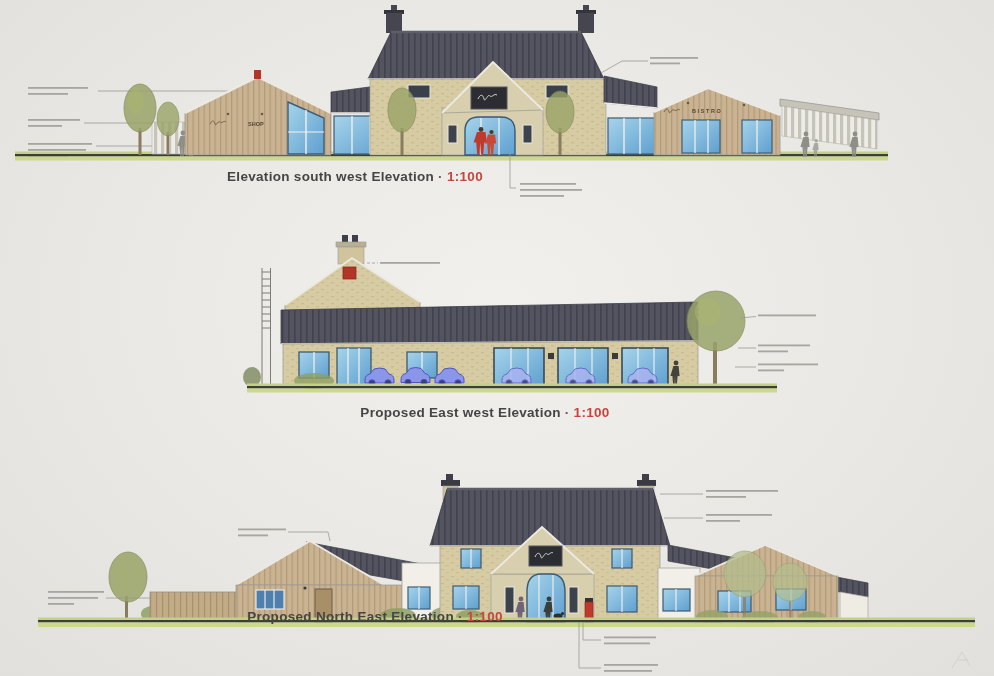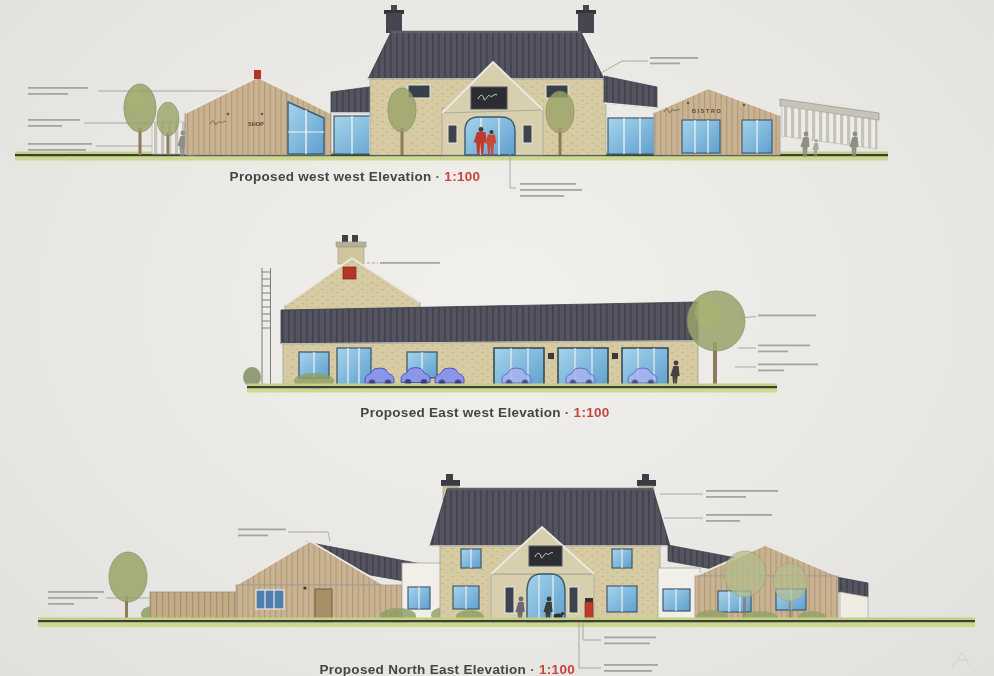--- a/index.html
+++ b/index.html
@@ -460,22 +460,22 @@
       <polyline points="579,622 579,668 601,668" fill="none"></polyline>
       <rect x="604" y="664" width="54" height="1.8" fill="#a6a59e" stroke="none"></rect>
       <rect x="604" y="670" width="48" height="1.8" fill="#a6a59e" stroke="none"></rect>
     </g>
 
     <path d="M952,668 l10,-16 8,14 M958,660 h10" fill="none" stroke="#cfceca" stroke-width="1" opacity=".8"></path>
   </g>
 </svg>
 
 <div class="caption" style="top:169px;left:155px;width:400px;">
-  <span class="cap-title">Proposed west west Elevation</span><span class="cap-sep">·</span><span class="cap-scale">1:100</span>
+  <span class="cap-title">Elevation south west Elevation</span><span class="cap-sep">·</span><span class="cap-scale">1:100</span>
 </div>
 <div class="caption" style="top:405px;left:300px;width:370px;">
   <span class="cap-title">Proposed East west Elevation</span><span class="cap-sep">·</span><span class="cap-scale">1:100</span>
 </div>
-<div class="caption" style="top:662px;left:175px;width:400px;text-align:right;">
+<div class="caption" style="top:609px;left:175px;width:400px;">
   <span class="cap-title">Proposed North East Elevation</span><span class="cap-sep">·</span><span class="cap-scale">1:100</span>
 </div>
 
 </div>
 
 </body></html>

